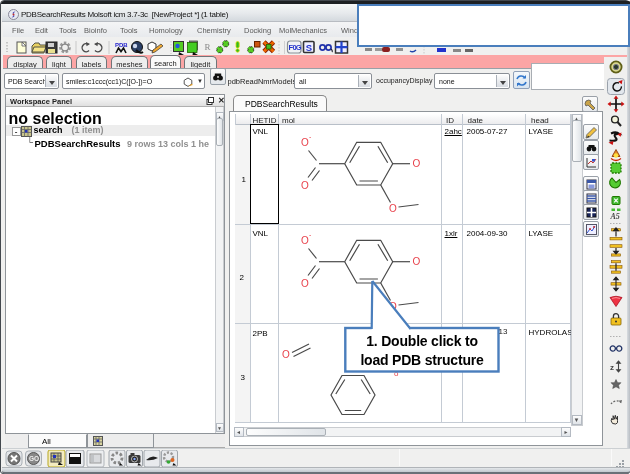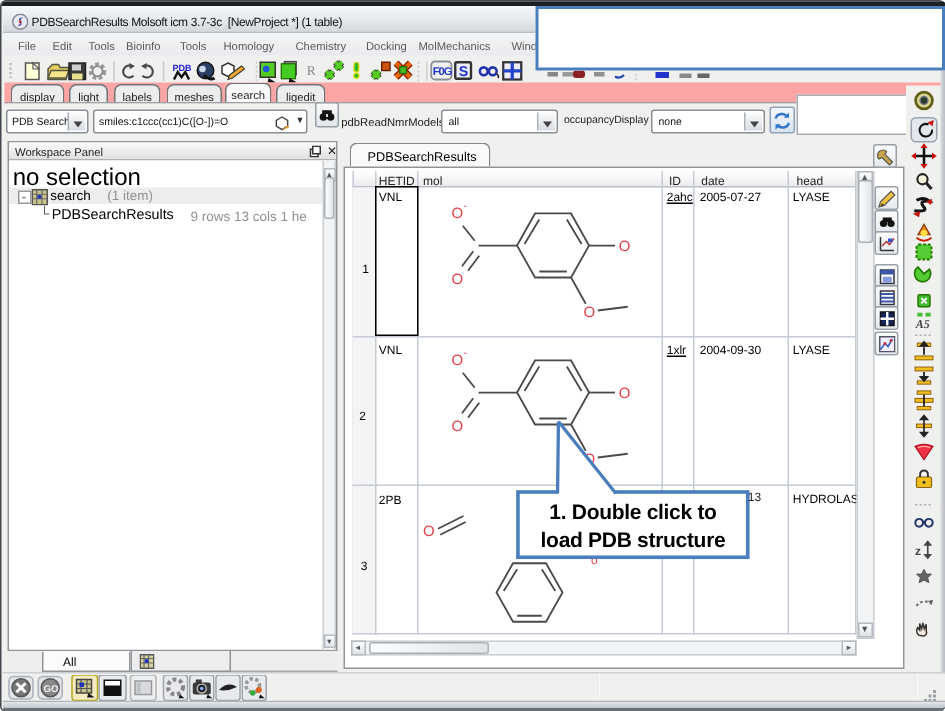--- a/index.html
+++ b/index.html
@@ -13,21 +13,21 @@
 #menu span { position:absolute; top:4px; }
 #tbar { left:2px; top:36px; width:626px; height:18px; background:#f0f0ef; }
 #tabs1 { left:2px; top:54px; width:626px; height:14px; background:#fca5a5; }
 .tab { position:absolute; height:13px; border:1px solid #707478; border-bottom:none; border-radius:5px 5px 0 0; background:#ededed; font-size:7.5px; color:#222; text-align:center; padding-top:3px; }
 .tab.sel { background:#fafafa; }
 #tabline1 { left:2px; top:67px; width:626px; height:1px; background:#9aa0a6; }
 #srow { left:2px; top:68px; width:626px; height:23px; background:#f0f0ef; font-size:7.5px; color:#222; }
 .combo { position:absolute; height:16px; background:#fff; border:1px solid #8a8f96; border-radius:2px; font-size:7.5px; color:#111; }
 .combo .arr { position:absolute; right:1px; top:1px; bottom:1px; width:12px; background:linear-gradient(#fdfdfd,#d8dce2); border-left:1px solid #aab0b8; }
 .combo .arr:after { content:""; position:absolute; left:3px; top:6px; border:3px solid transparent; border-top:4px solid #444; }
-#wsp { left:4px; top:93px; width:220px; height:340px; background:#fff; border:1px solid #8f9499; }
+#wsp { left:4px; top:93px; width:220px; height:340px; background:#fff; border:1px solid #8f9499;font-weight:bold; }
 #wsphead { position:absolute; left:0; top:0; width:218px; height:12px; background:linear-gradient(#fcfcfc,#e0e0e0); border-bottom:1px solid #b0b0b0; font-size:7.5px; color:#222; }
 #wspbody { position:absolute; left:0; top:12px; width:218px; height:326px; background:#fff; font-size:9.5px; }
 #wtabs { left:4px; top:433px; width:220px; height:15px; background:#ededed; }
 .btab { position:absolute; top:0px; height:14px; border:1px solid #8f9499; border-top:none; background:#ededed; font-size:8px; text-align:center; padding-top:2px; }
 #tpanel { left:228px; top:110px; width:374px; height:335px; background:#fff; border:1px solid #8f9499; font-size:8px; }
 #ttab { left:232px; top:94px; width:94px; height:16px; background:#fafafa; border:1px solid #888; border-bottom:none; border-radius:5px 5px 0 0; font-size:8.5px; padding:3px 0 0 11px; }
 #btbar { left:1px; top:448px; width:628px; height:19px; background:#f0f0ef; }
 #bframe { left:1px; top:466px; width:628px; height:7px; background:linear-gradient(#e4e7ea,#c2c8ce); border-top:1px solid #b0b4b8; border-bottom:2px solid #6a7077; border-radius:0 0 3px 3px; }
 #rbar { left:603px; top:56px; width:24px; height:392px; background:#f0f0ef; }
 #rframe { left:626px; top:20px; width:3px; height:447px; background:linear-gradient(90deg,#d8dce0,#b8bdc3); }

